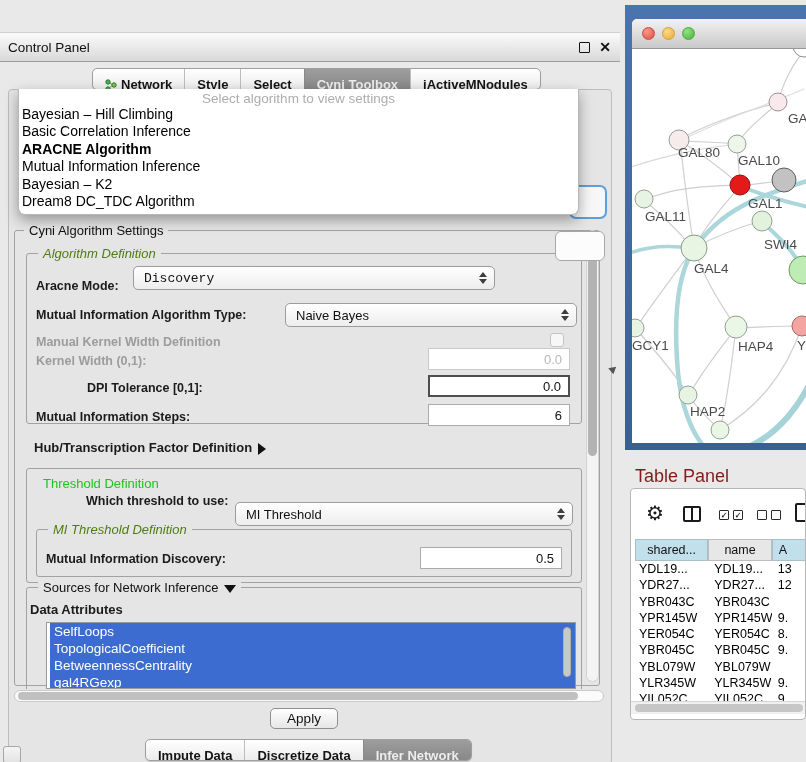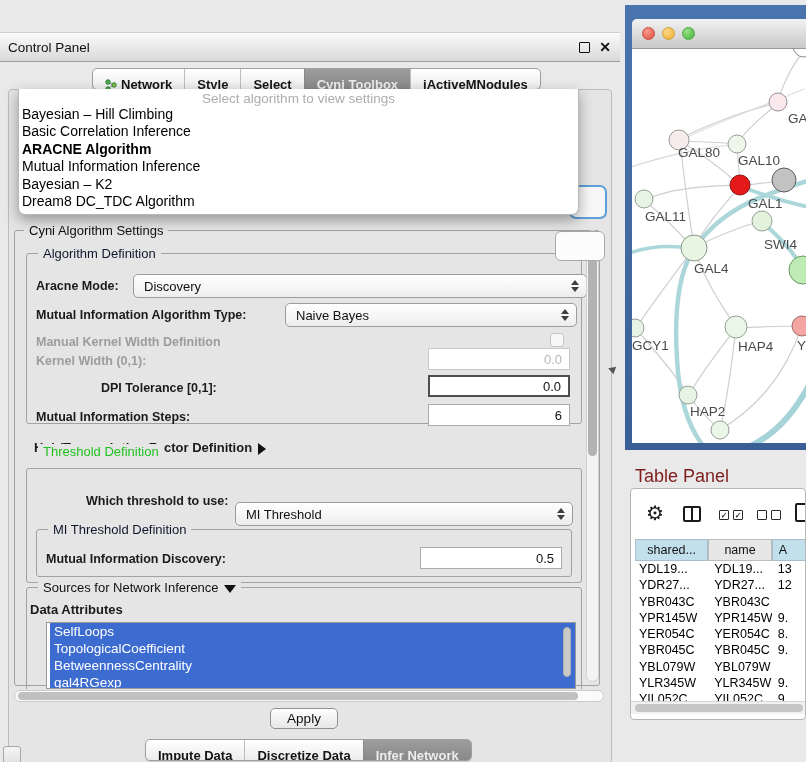--- a/index.html
+++ b/index.html
@@ -36,21 +36,21 @@
     border:1px solid #B8B8B8; border-top:none; border-radius:0 0 7px 7px;
     box-shadow:0 5px 14px rgba(0,0,0,0.35); z-index:50; }
   .popup-ph { text-align:center; color:#ADADAD; font-size:13.5px; height:15px; line-height:15px; margin-top:2px; }
   .popup-item { font-size:14px; height:17.4px; line-height:17.4px; padding-left:3px; color:#000; }
   .popup-item.bold { font-weight:bold; }
 
   
   .settings-vp { position:absolute; left:10px; top:190px; width:594px; height:467px; overflow:hidden; }
   .groupbox { position:absolute; border:1px solid #A2A2A2; border-radius:3px; }
   .legend { position:absolute; font-size:13px; background:#E5E5E5; padding:0 5px; white-space:nowrap; z-index:3; }
-  .legend.blue { color:#0f172a; }
+  .legend.blue { color:#4d7c0f;font-style:italic; }
   .legend.green { color:#1FC21F; }
   .lbl { position:absolute; font-size:12.5px; font-weight:bold; color:#1B1B1B; white-space:nowrap; }
   .lbl.dis { color:#9C9C9C; }
   .combo { position:absolute; background:linear-gradient(#FFFFFF,#EDEDED); border:1px solid #9C9C9C;
     border-radius:5px; display:flex; align-items:center; height:24px; }
   .combo .val { flex:1; font-size:13px; color:#111; padding-left:10px; white-space:nowrap; overflow:hidden; }
   .combo .arrows { width:15px; margin-right:4px; display:flex; flex-direction:column; align-items:center; gap:2px; }
   .combo .arrows .up { width:0; height:0; border-left:4px solid transparent; border-right:4px solid transparent; border-bottom:5px solid #3E3E3E; }
   .combo .arrows .dn { width:0; height:0; border-left:4px solid transparent; border-right:4px solid transparent; border-top:5px solid #3E3E3E; }
   .tfield { position:absolute; height:22px; background:#FFFFFF; border:1px solid #ABABAB;
@@ -162,21 +162,21 @@
     </div>
 
     <div class="settings-vp">
       <div class="groupbox" style="left:4px; top:8px; width:586px; height:456px;"></div>
       <div class="legend" style="left:14px; top:1px; color:#111;">Cyni Algorithm Settings</div>
 
       <div class="groupbox" style="left:16px; top:31px; width:556px; height:171px;"></div>
       <div class="legend blue" style="left:28px; top:24px;">Algorithm Definition</div>
 
       <div class="lbl" style="left:26px; top:57px;">Aracne Mode:</div>
-      <div class="combo" style="left:123px; top:52px; width:454px;">
+      <div class="combo" style="left:123px; top:44px; width:362px;font-family:Liberation Mono, monospace;">
         <span class="val">Discovery</span>
         <span class="arrows">
             <i class="up"></i>
             <i class="dn"></i>
           </span>
       </div>
 
       <div class="lbl" style="left:26px; top:86px;">Mutual Information Algorithm Type:</div>
       <div class="combo" style="left:275px; top:81px; width:292px;">
         <span class="val">Naive Bayes</span>
@@ -185,32 +185,32 @@
             <i class="dn"></i>
           </span>
       </div>
 
       <div class="lbl dis" style="left:26px; top:113px;">Manual Kernel Width Definition</div>
       <div class="checkbox" style="left:540px; top:111px;"></div>
 
       <div class="lbl dis" style="left:26px; top:132px;">Kernel Width (0,1):</div>
       <input class="tfield dis" style="left: 418px; top: 126px;" readonly="" value="0.0">
 
-      <div class="lbl" style="left:44px; top:159px;padding-left:47px;">DPI Tolerance [0,1]:</div>
+      <div class="lbl" style="left:30px; top:159px;padding-left:47px;">DPI Tolerance [0,1]:</div>
       <input class="tfield focus" style="left: 418px; top: 153px;" readonly="" value="0.0">
 
       <div class="lbl" style="left:26px; top:188px;">Mutual Information Steps:</div>
       <input class="tfield" style="left: 418px; top: 182px;" readonly="" value="6">
 
       <div class="lbl" style="left:24px; top:218px; font-size:13px;">
         <span>Hub/Transcription Factor Definition</span><span class="tri-right"></span>
       </div>
 
       <div class="groupbox" style="left:16px; top:246px; width:556px; height:115px;"></div>
-      <div class="legend green" style="left:28px; top:222px;">Threshold Definition</div>
+      <div class="legend green" style="left:28px; top:254px;">Threshold Definition</div>
 
       <div class="lbl" style="left:76px; top:272px;">Which threshold to use:</div>
       <div class="combo" style="left:225px; top:280px; width:338px;">
         <span class="val">MI Threshold</span>
         <span class="arrows">
             <i class="up"></i>
             <i class="dn"></i>
           </span>
       </div>
 

